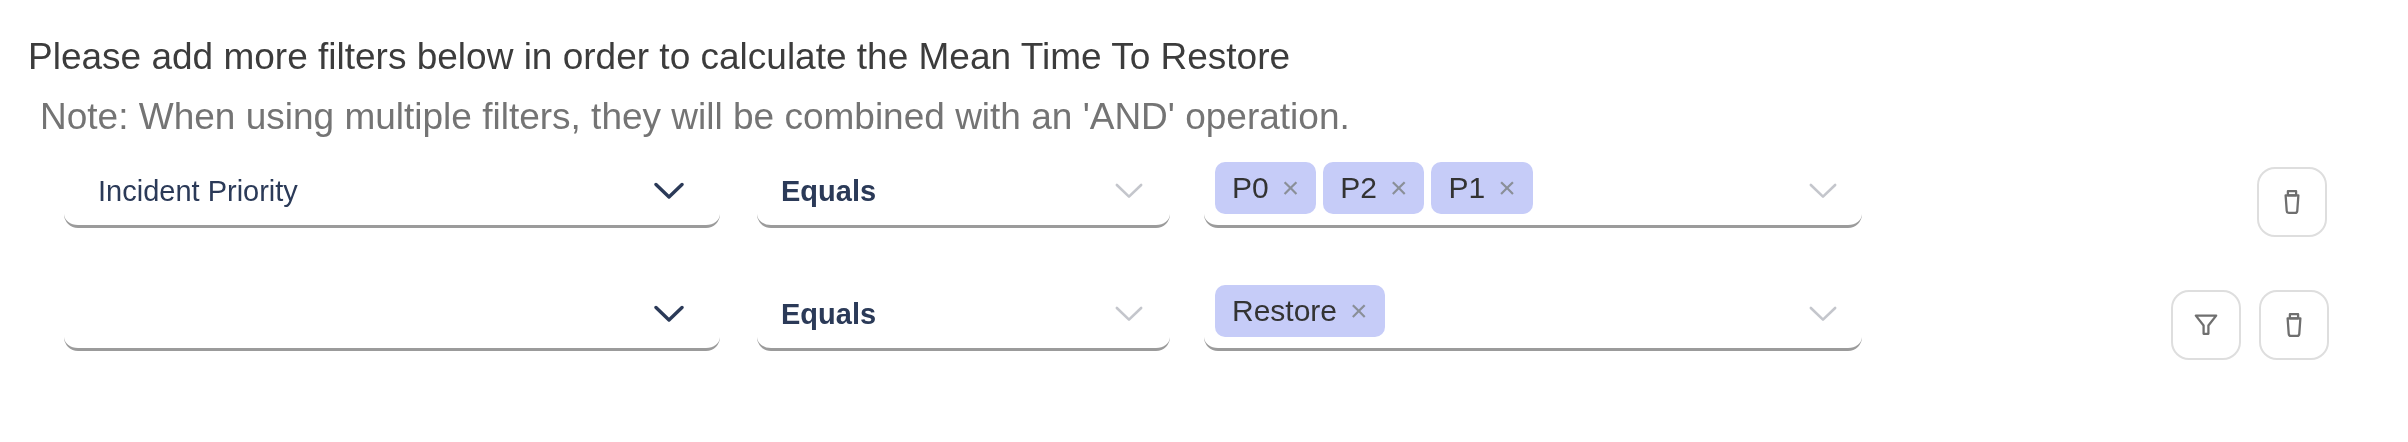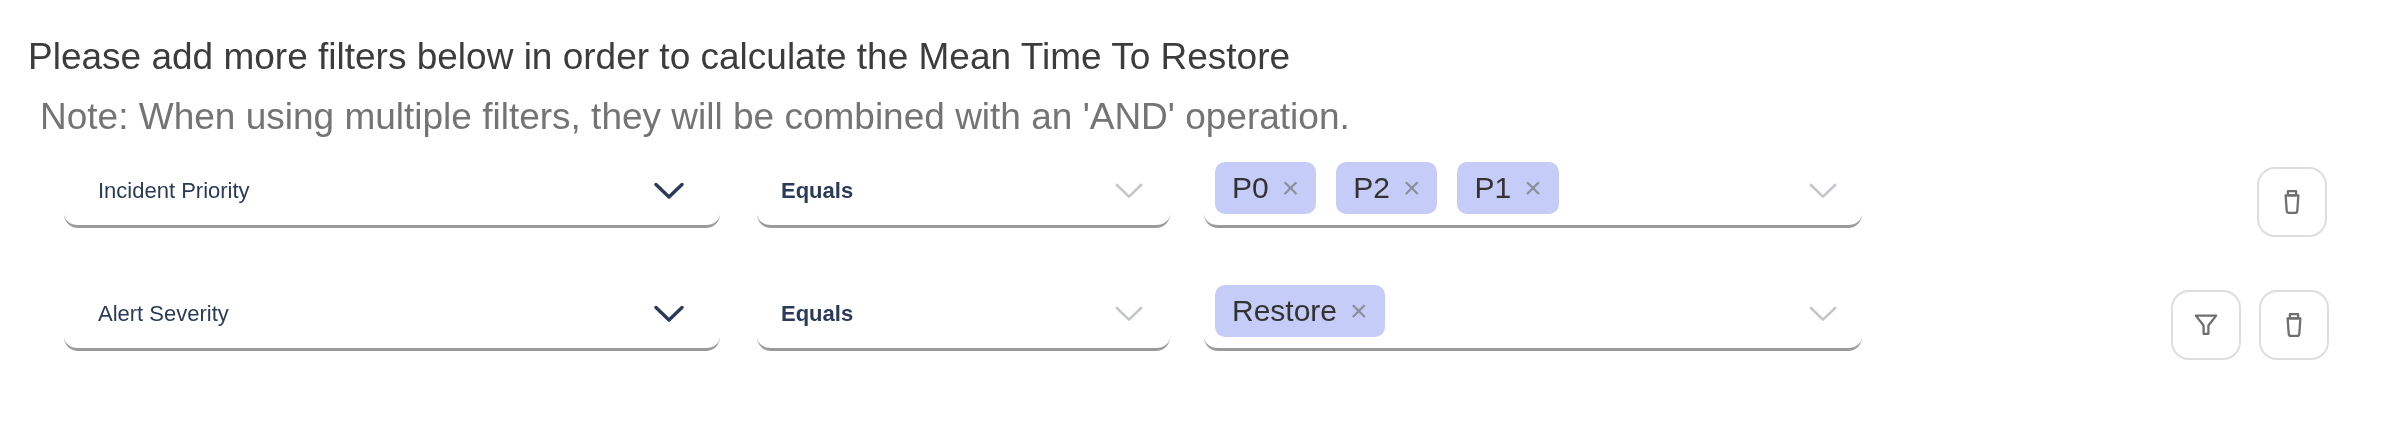--- a/index.html
+++ b/index.html
@@ -29,39 +29,39 @@
   }
 
   .field {
     position:absolute; height:71px;
     border-bottom:3px solid var(--underline,#9b9b9b);
     border-radius:0 0 14px 14px;
     display:flex; align-items:center;
     cursor:pointer; background:#fff;
   }
   .field-label {
-    font-size:22px; color:var(--field-text,#2b3a58); white-space:nowrap;text-align:right;
+    font-size:29px; color:var(--field-text,#2b3a58); white-space:nowrap;text-align:right;
   }
   .chevron { position:absolute; top:50%; transform:translateY(-50%); display:flex; }
   .chevron.dark  { color:var(--field-text,#2b3a58); }
   .chevron.muted { color:var(--chevron-muted,#c4c6cc); }
 
   .row1 .f1, .row2 .f1 { left:64px;  width:656px; }
   .row1 .f2, .row2 .f2 { left:757px; width:413px; }
   .row1 .f3, .row2 .f3 { left:1204px; width:658px; }
   .row1 .field { top:157px; }
   .row2 .field { top:280px; }
 
   .f1 .field-label { padding-left:34px; }
   .f2 .field-label, .f3 .field-label { padding-left:24px;font-weight:bold; }
   .f1 .chevron { right:36px; }
   .f2 .chevron { right:27px; }
   .f3 .chevron { right:25px; }
 
-  .tags { display:flex; align-items:center; gap:20px; margin-left:11px; margin-top:-6px; }
+  .tags { display:flex; align-items:center; gap:7px; margin-left:11px; margin-top:-6px; }
   .tag {
     display:inline-flex; align-items:center; gap:13px;
     height:52px; padding:0 17px;
     background:var(--tag-bg,#c6ccf8); border-radius:10px;
     font-size:30px; color:var(--tag-text,#333);
   }
   .tag .tag-x {
     font-size:30px; color:var(--tag-remove,#8a8f98); cursor:pointer; line-height:1;
   }
 
@@ -134,21 +134,20 @@
         <svg width="34" height="34" viewBox="0 0 24 24" fill="none" stroke="currentColor" stroke-width="1.6" stroke-linejoin="round">
           <rect x="9.1" y="4.4" width="5.8" height="2.9"></rect>
           <path d="M7.5 7.3 h9 l-0.78 11 a1.55 1.55 0 0 1 -1.55 1.45 h-4.34 a1.55 1.55 0 0 1 -1.55 -1.45 Z"></path>
         </svg>
       </span>
     </div>
   </div>
 
   <div class="row2">
     <div class="field f1">
-      <span class="field-label">Alert Severity</span>
       <span class="chevron dark">
         <svg width="30" height="18" viewBox="0 0 30 18">
             <polyline points="2,2.5 15,15 28,2.5" fill="none" stroke="currentColor" stroke-width="3.4" stroke-linecap="round" stroke-linejoin="round"></polyline>
           </svg>
       </span>
     </div>
 
     <div class="field f2">
       <span class="field-label">Equals</span>
       <span class="chevron muted">

